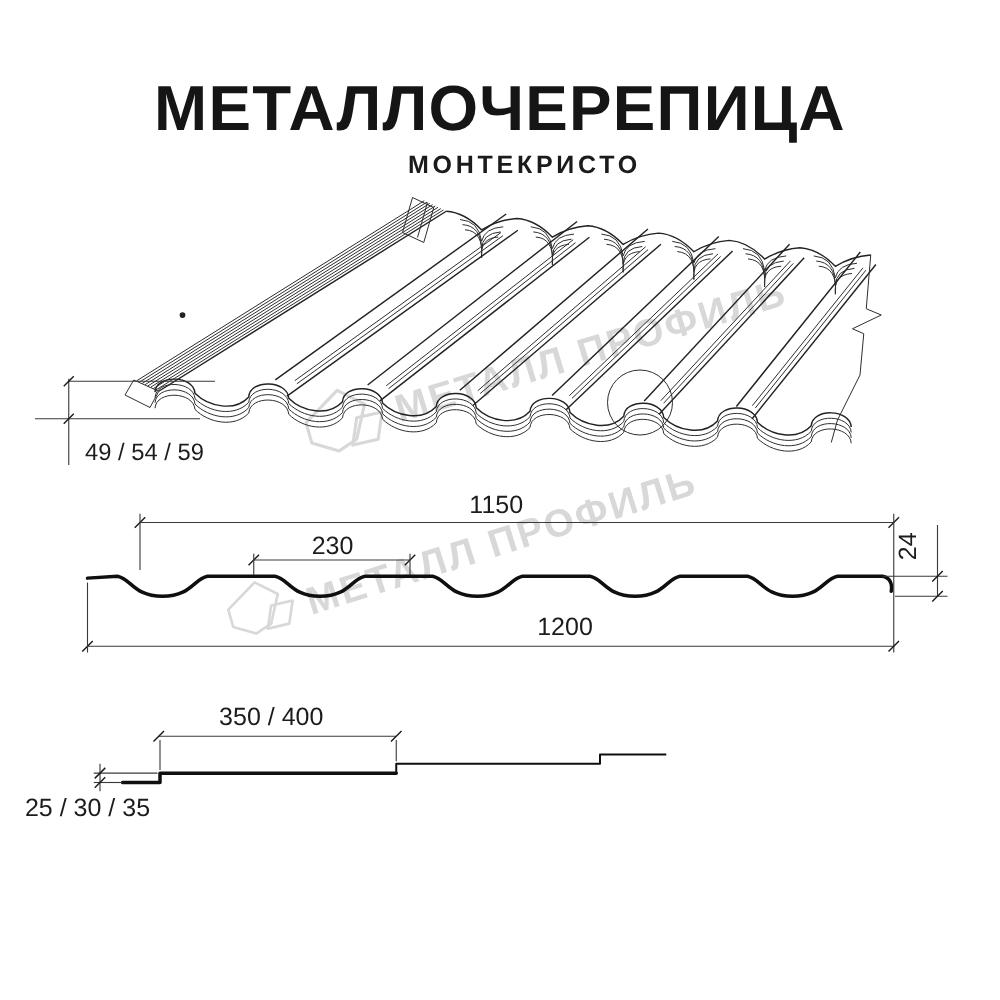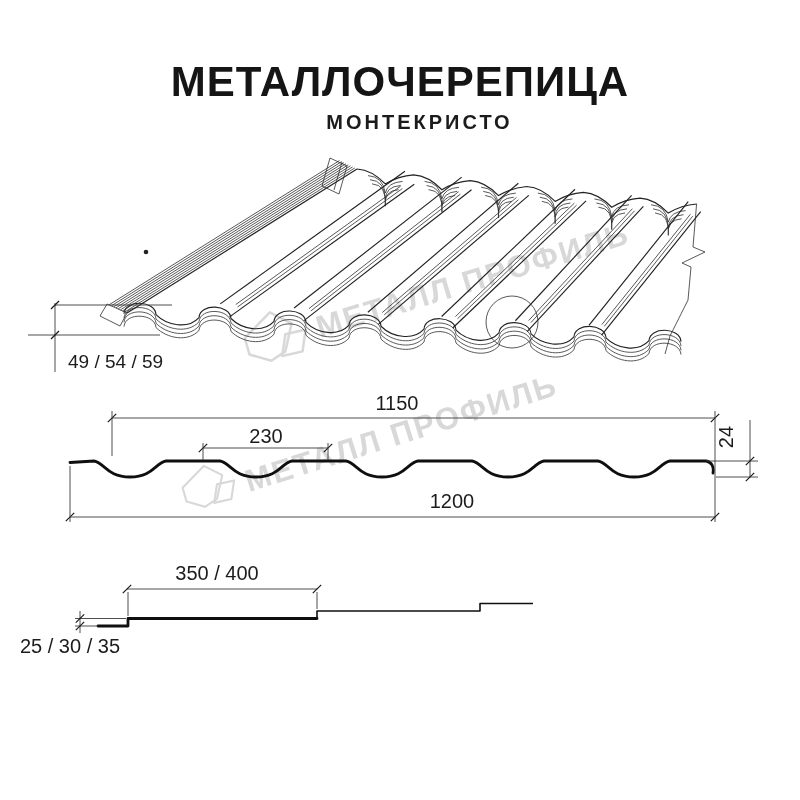--- a/index.html
+++ b/index.html
@@ -1,19 +1,19 @@
 <!DOCTYPE html>
 <html><head>
 <meta charset="utf-8">
 <style>
   html,body{margin:0;padding:0;background:#fff;}
   .page{position:relative;width:800px;height:800px;background:#ffffff;overflow:hidden;
         font-family:"Liberation Sans", sans-serif;}
   header{position:absolute;top:60px;left:0;width:800px;text-align:center;z-index:2;}
-  h1{margin:0;font-size:42px;line-height:1.05;font-weight:800;letter-spacing:1px;color:#151515;}
+  h1{margin:0;font-size:51px;line-height:1.05;font-weight:800;letter-spacing:1px;color:#151515;}
   .subtitle{margin-top:7px;font-size:20px;font-weight:600;letter-spacing:3px;color:#1b1b1b;padding-left:39px;}
   svg{position:absolute;top:0;left:0;}
   .thin{stroke:#2e2e2e;stroke-width:.8;fill:none;}
   .med{stroke:#222;stroke-width:1.15;fill:none;}
   .thick{stroke:#0f0f0f;stroke-width:2.8;fill:none;stroke-linejoin:round;stroke-linecap:round;}
   .thick2{stroke:#0f0f0f;stroke-width:1.6;fill:none;stroke-linejoin:round;}
   .dim{stroke:#3a3a3a;stroke-width:.9;fill:none;}
   .tick{stroke:#1a1a1a;stroke-width:1.2;fill:none;}
   .dimtext{font-family:"Liberation Sans",sans-serif;font-size:20px;fill:#1c1c1c;}
   .dimtext.small{font-size:19px;}

